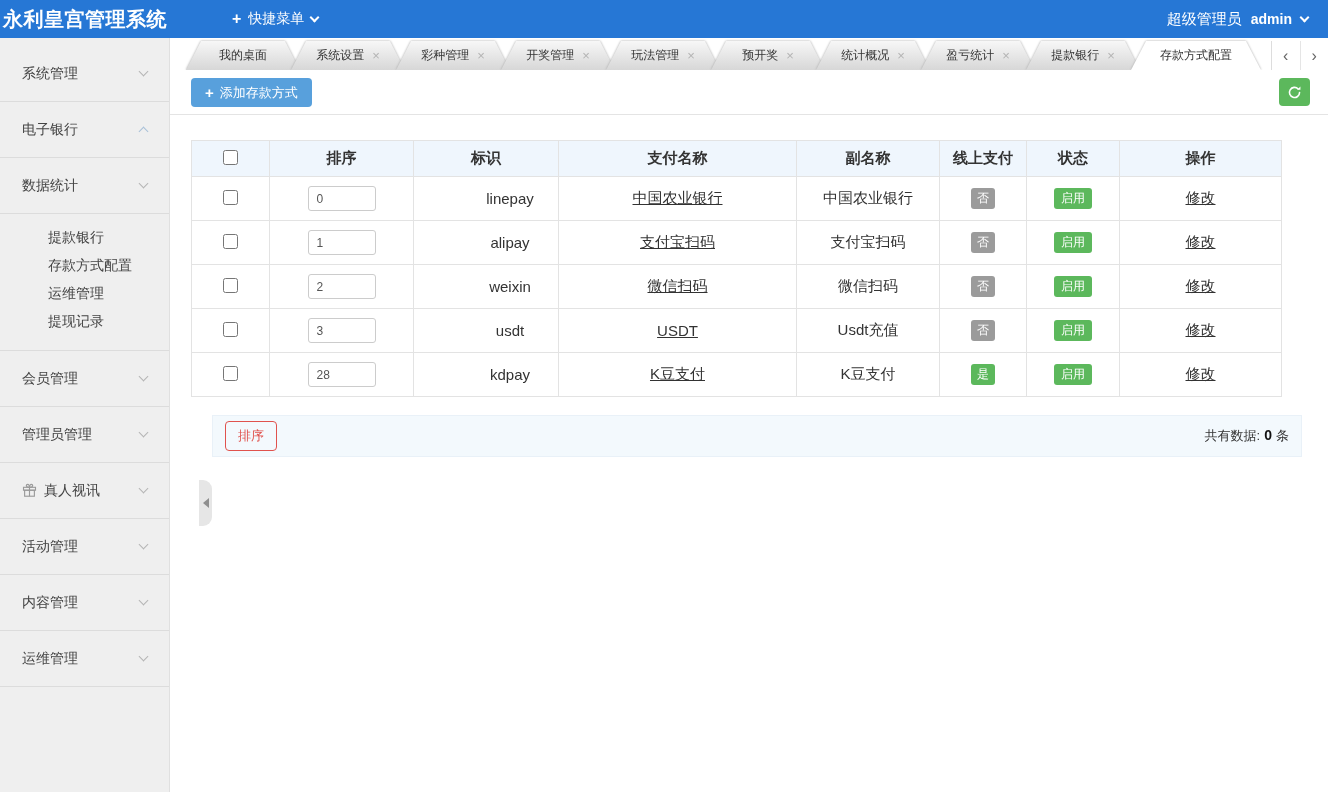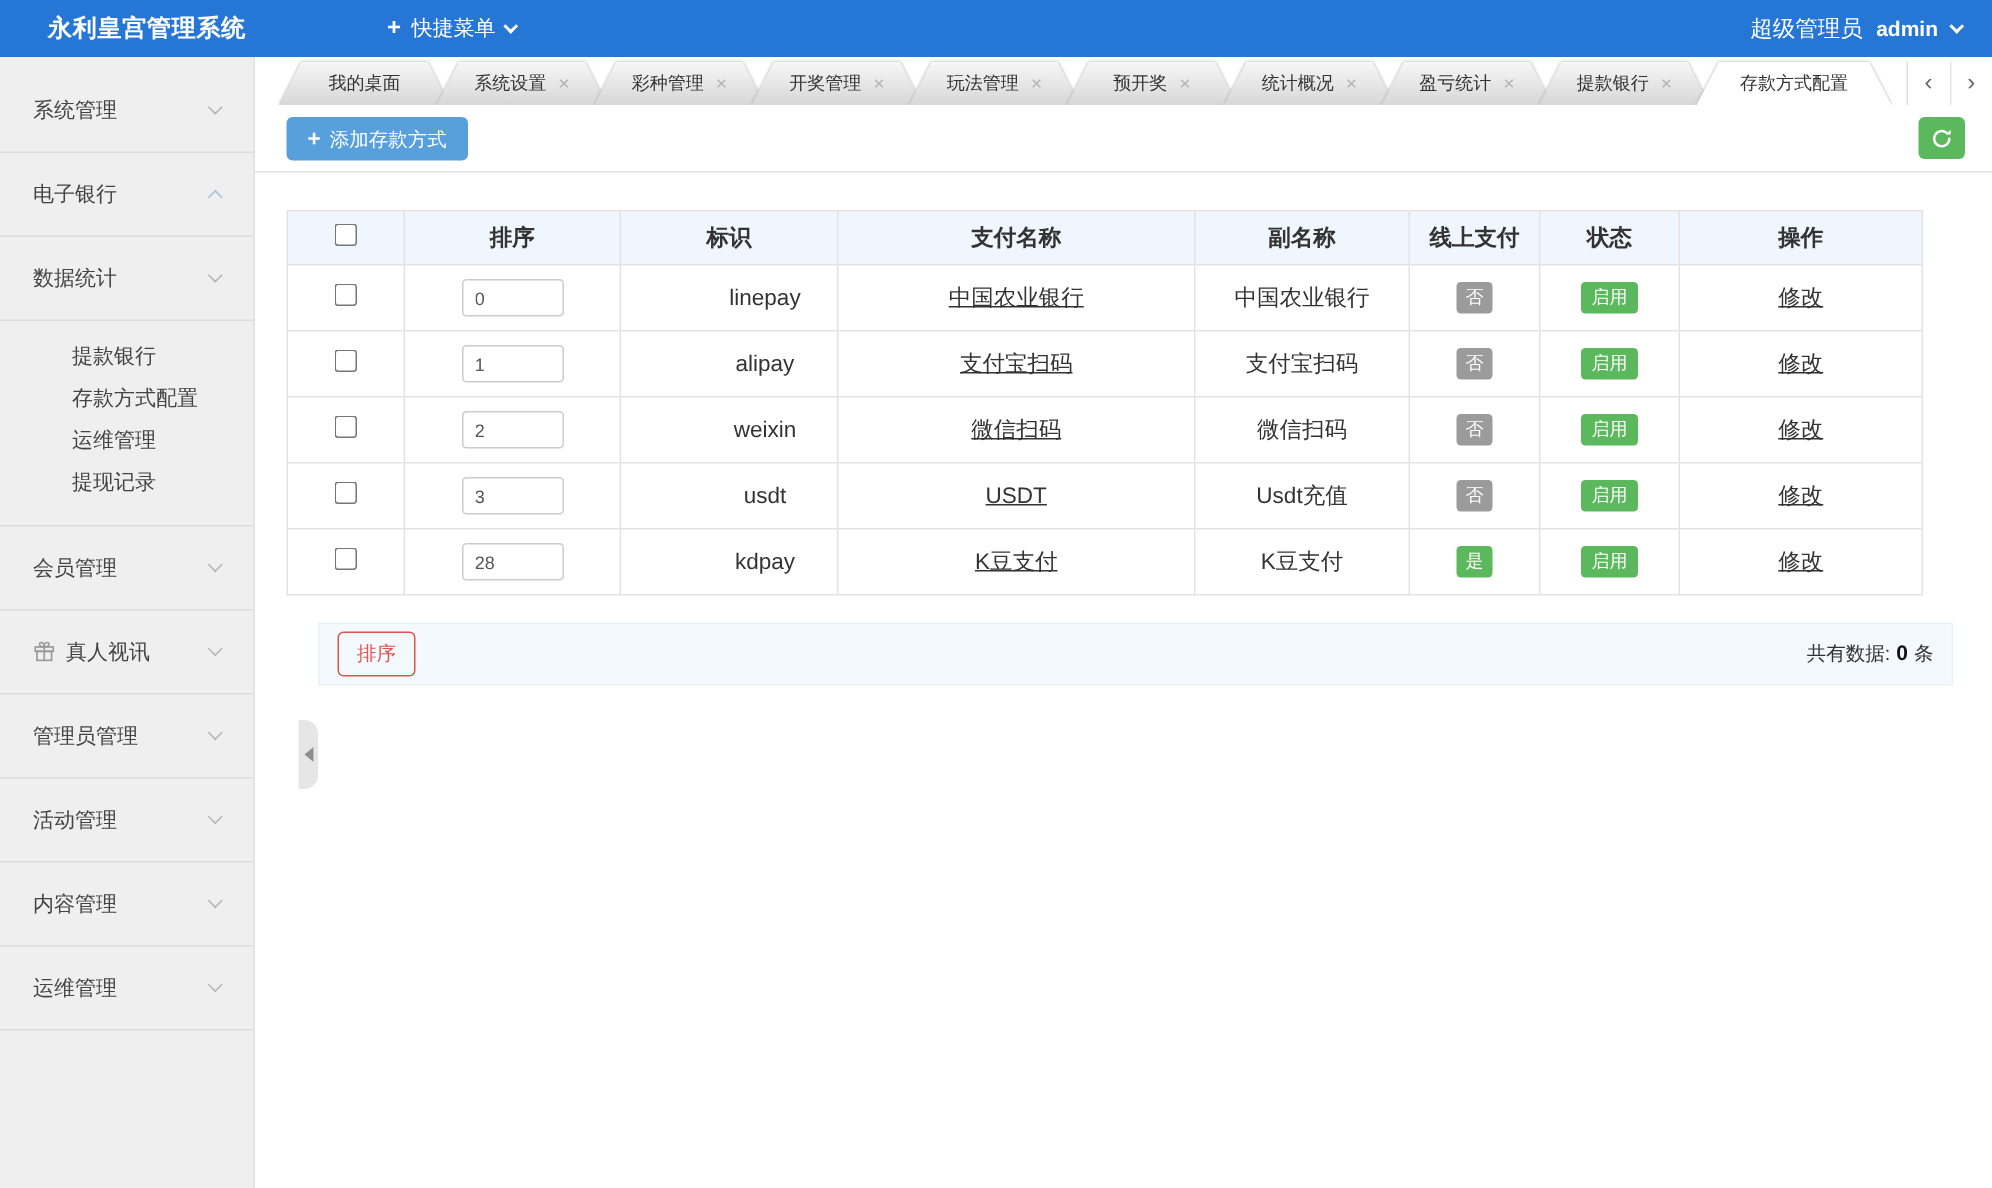--- a/index.html
+++ b/index.html
@@ -1,21 +1,21 @@
 <!DOCTYPE html>
 <html><head>
 <meta charset="utf-8">
 <style>
   * { box-sizing: border-box; margin: 0; padding: 0; }
   html,body { width:1328px; height:792px; overflow:hidden; background:#fff;
     font-family:"Liberation Sans","DejaVu Sans",sans-serif; }
 
   
   .topbar { height:38px; background:#2677D5; display:flex; align-items:center; color:#fff; }
-  .topbar .brand { font-size:16px; font-weight:bold; padding:0 32px; letter-spacing:.5px; }
+  .topbar .brand { font-size:20px; font-weight:bold; padding:0 3px; letter-spacing:.5px; }
   .quickmenu { display:flex; align-items:center; gap:7px; margin-left:62px; font-size:14px; cursor:pointer; }
   .quickmenu .plus { font-size:16px; font-weight:bold; }
   .chev { width:7px; height:7px; border-right:2px solid #fff; border-bottom:2px solid #fff;
     transform:rotate(45deg); margin-top:-3px; display:inline-block; }
   .topbar .spacer { flex:1; }
   .userbox { display:flex; align-items:center; gap:9px; padding-right:20px; cursor:pointer; }
   .userbox .role { font-size:15px; }
   .userbox .uname { font-size:14px; font-weight:bold; }
 
   
@@ -146,36 +146,36 @@
       </div>
       <div class="sub-item">
         <span>提现记录</span>
       </div>
     </div>
     <div class="side-item">
       <span class="lbl">会员管理</span>
       <span class="schev down"></span>
     </div>
     <div class="side-item">
+      <span class="lbl">管理员管理</span>
+      <span class="schev down"></span>
+    </div>
+    <div class="side-item">
       <span class="lbl">
         <span class="gift-ico">
           <svg width="15" height="15" viewBox="0 0 16 16" fill="none" stroke="#9a9a9a" stroke-width="1.2">
             <rect x="1.6" y="4.6" width="12.8" height="3.1"></rect>
             <rect x="2.8" y="7.7" width="10.4" height="6.4"></rect>
             <path d="M8 4.6v9.5"></path>
             <path d="M8 4.6C6.2 4.6 4.6 3.7 4.6 2.6c0-.9.8-1.2 1.4-1.2C7.2 1.4 8 2.8 8 4.6z"></path>
             <path d="M8 4.6c1.8 0 3.4-.9 3.4-2 0-.9-.8-1.2-1.4-1.2C8.8 1.4 8 2.8 8 4.6z"></path>
           </svg>
         </span>
         <span>真人视讯</span>
       </span>
-      <span class="schev down"></span>
-    </div>
-    <div class="side-item">
-      <span class="lbl">管理员管理</span>
       <span class="schev down"></span>
     </div>
     <div class="side-item">
       <span class="lbl">活动管理</span>
       <span class="schev down"></span>
     </div>
     <div class="side-item">
       <span class="lbl">内容管理</span>
       <span class="schev down"></span>
     </div>

